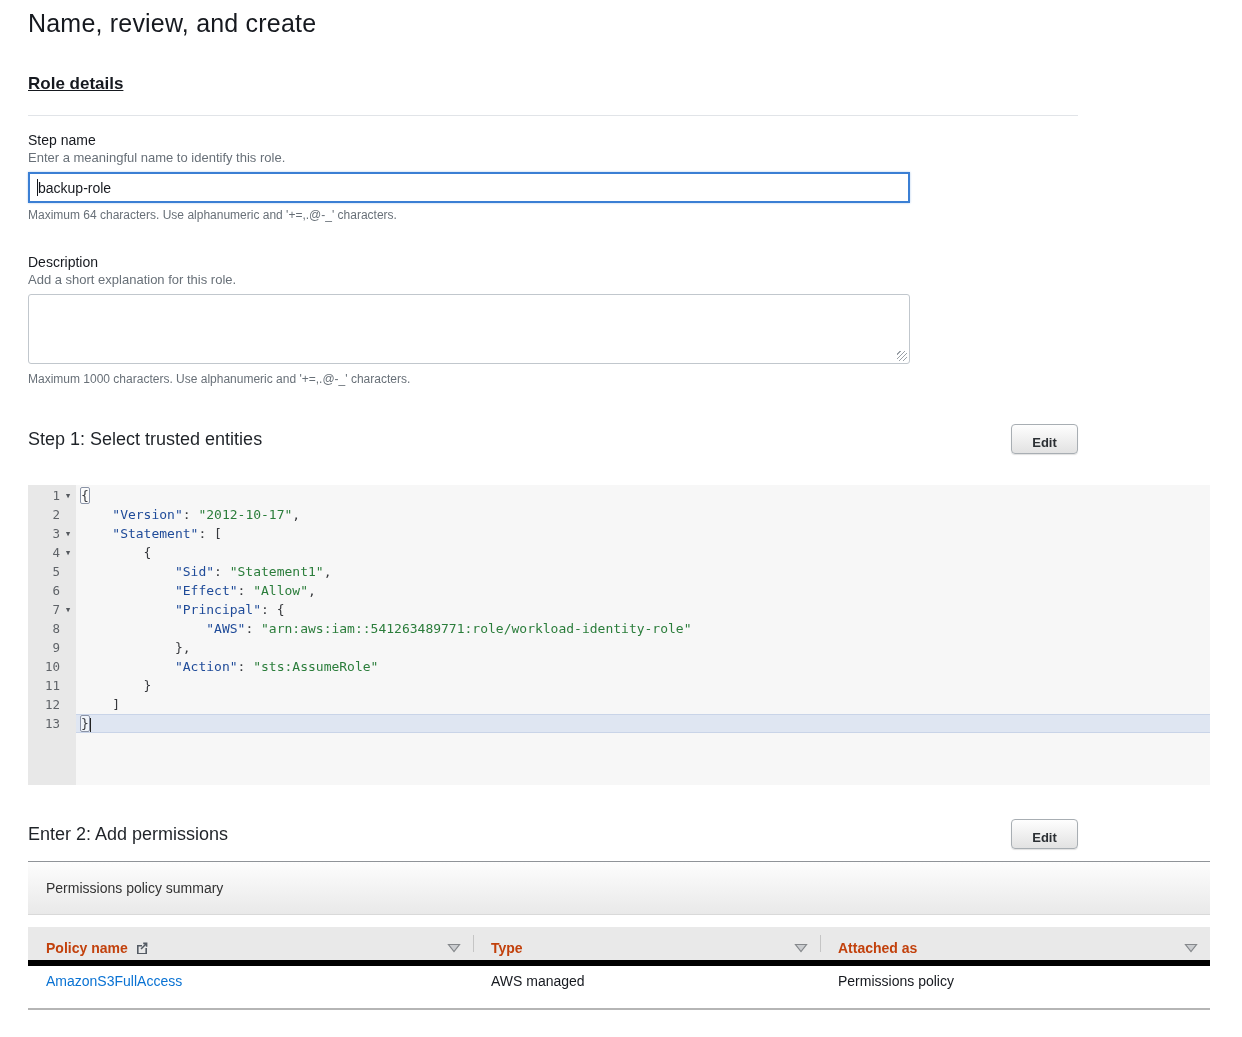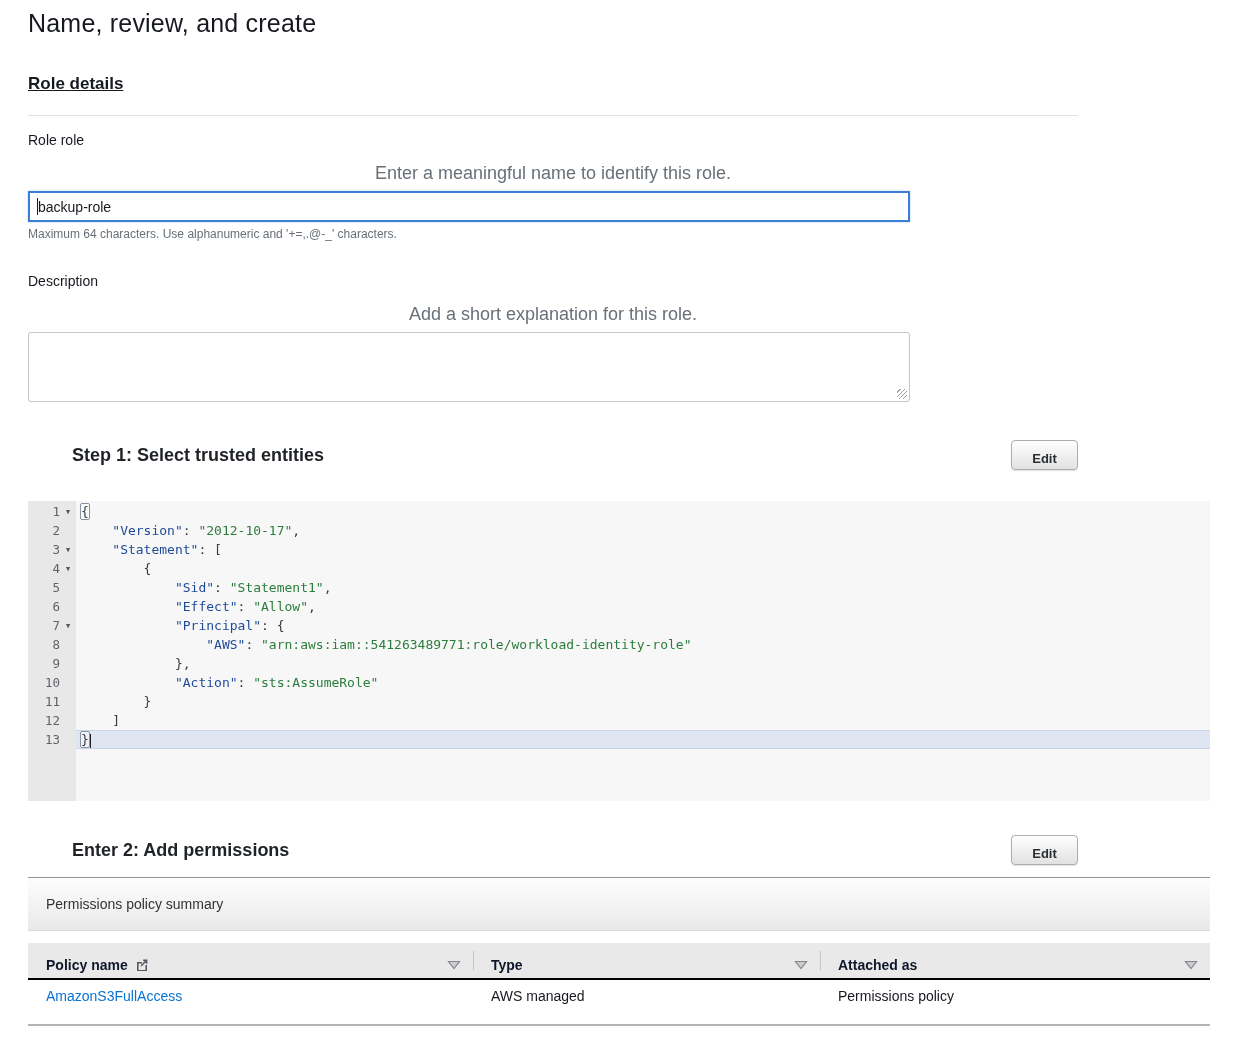--- a/index.html
+++ b/index.html
@@ -6,38 +6,38 @@
   html,body { width:1242px; height:1037px; background:#fff; overflow:hidden;
     font-family:"Liberation Sans", sans-serif; color:#16191f; }
   .container { padding:0 32px 0 28px; width:1110px; }
 
   .page-title { padding-top:9px; font-size:25px; font-weight:400; letter-spacing:.2px; color:#16191f; }
 
   .section-heading { margin-top:36px; font-size:17px; font-weight:700; color:#16191f;text-decoration:underline; }
   .divider { margin-top:21px; border:none; border-top:1px solid #e1e4e8; height:0; }
 
   .field-label { margin-top:16px; font-size:14px; color:#16191f; }
-  .field-hint { margin-top:15px; font-size:18px; color:#687078;text-align:center; }
+  .field-hint { margin-top:2px; font-size:13px; color:#687078; }
   .field-helper { margin-top:5px; font-size:12px; color:#687078; }
 
   .name-input-wrap { position:relative; width:882px; margin-top:7px; }
   .name-input { width:882px; height:31px; border:2px solid #3b7fd4; border-radius:0;
     padding:0 8px; font-size:14px; color:#16191f; font-family:"Liberation Sans", sans-serif;
     outline:none; background:#fff; box-shadow:0 0 2px rgba(59,127,212,.4); }
   .caret { position:absolute; left:9px; top:7px; width:1px; height:17px; background:#16191f; }
 
   .desc-textarea { display:block; margin-top:7px; width:882px; height:70px; resize:none;
     border:1px solid #c1c7cd; border-radius:3px; background:#fff; padding:6px 8px;
     font-family:"Liberation Sans", sans-serif; font-size:14px; color:#16191f; position:relative; }
   .textarea-wrap { position:relative; width:882px; }
   .resize-handle { position:absolute; right:3px; bottom:3px; width:10px; height:10px;
     background:repeating-linear-gradient(135deg, transparent 0 2px, #9aa0a6 2px 3px); pointer-events:none; }
 
   .step-row { margin-top:38px; display:flex; justify-content:space-between; align-items:center; }
-  .step-heading { font-size:18px; font-weight:700; color:#1f2328;margin-left:44px; }
+  .step-heading { font-size:18px; font-weight:400; color:#1f2328; }
   .edit-btn { min-width:67px; height:30px; padding:10px 17px; font-family:"Liberation Sans", sans-serif;
     font-size:13px; font-weight:700; color:#2b2f33; border:1px solid #a8aeb3; border-radius:4px;
     background:linear-gradient(#fefefe, #e2e2e2); box-shadow:0 1px 1px rgba(0,0,0,.12); cursor:pointer; }
   .step2-row { margin-top:34px; }
 
   
   .editor { margin-top:31px; width:1182px; height:300px; position:relative;
     background:#f7f7f7; font-family:"DejaVu Sans Mono", monospace; font-size:13px; }
   .editor::before { content:""; position:absolute; left:0; top:0; bottom:0; width:48px; background:#e8e8e8; }
   .ed-lines { position:relative; padding-top:1px; }
@@ -55,55 +55,56 @@
 
   
   .panel { margin-top:12px; width:1182px; }
   .panel-header { border-top:1px solid #8f9398; background:linear-gradient(#fdfdfd, #e9e9e9);
     height:54px; display:flex; align-items:center; padding-left:18px;
     border-bottom:1px solid #d9d9d9; }
   .panel-title { font-size:14px; color:#333; }
 
   .perm-table { margin-top:12px; width:1182px; border-collapse:collapse; table-layout:fixed; }
   .perm-table col.c1 { width:445px; } .perm-table col.c2 { width:347px; } .perm-table col.c3 { width:390px; }
-  .perm-table th { background:#e9e9e9; height:36px; font-size:14px; font-weight:700; color:#0f172a;
-    text-align:left; padding:8px 12px 0 18px; position:relative; border-bottom:2px solid #000000; }
+  .perm-table th { background:#e9e9e9; height:36px; font-size:14px; font-weight:700; color:#c2410c;
+    text-align:left; padding:8px 12px 0 18px; position:relative; border-bottom:6px solid #000000; }
   .perm-table th .th-inner { display:flex; align-items:center; justify-content:space-between; }
   .perm-table th + th::before { content:""; position:absolute; left:0; top:8px; bottom:8px; width:1px; background:#c5c5c5; }
   .perm-table td { height:46px; font-size:14px; color:#16191f; padding:0 12px 12px 18px; background:#fff;
     border-bottom:2px solid #b5b5b5; }
   .policy-link { color:#0972d3; text-decoration:none; cursor:pointer; }
   .sort-icon { display:inline-flex; margin-left:8px; }
   .ext-link-icon { display:inline-flex; margin-left:7px; vertical-align:-2px; }
   .th-label { display:inline-flex; align-items:center; }
 </style>
 </head>
 <body>
 
 <div class="container">
 
   <h1 class="page-title">Name, review, and create</h1>
 
   <h2 class="section-heading">Role details</h2>
   <hr class="divider">
 
-  <div class="field-label">Role role</div>
+  <div class="field-label">Step name</div>
   <div class="field-hint">Enter a meaningful name to identify this role.</div>
   <div class="name-input-wrap">
     <input class="name-input" type="text" value="backup-role" style="">
     <div class="caret"></div>
   </div>
   <div class="field-helper">Maximum 64 characters. Use alphanumeric and '+=,.@-_' characters.</div>
 
   <div class="field-label" style="margin-top:32px;">Description</div>
   <div class="field-hint">Add a short explanation for this role.</div>
   <div class="textarea-wrap">
     <textarea class="desc-textarea" style=""></textarea>
     <div class="resize-handle"></div>
   </div>
+  <div class="field-helper" style="margin-top:8px;">Maximum 1000 characters. Use alphanumeric and '+=,.@-_' characters.</div>
 
   <div class="step-row">
     <div class="step-heading">Step 1: Select trusted entities</div>
     <button class="edit-btn">Edit</button>
   </div>
 
   <div class="editor">
     <div class="ed-lines" id="code-lines">
         <div class="ed-line"><div class="gn"><span class="num">1</span><span class="fold">▾</span></div><div class="cl"><span class="tk-p bracket">{</span></div></div>
         <div class="ed-line"><div class="gn"><span class="num">2</span><span class="fold"></span></div><div class="cl"><span class="tk-p">    </span><span class="tk-k">"Version"</span><span class="tk-p">: </span><span class="tk-s">"2012-10-17"</span><span class="tk-p">,</span></div></div>

